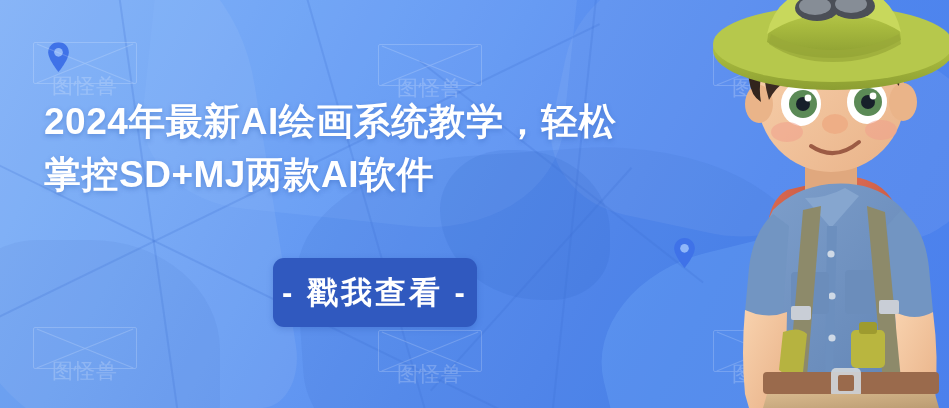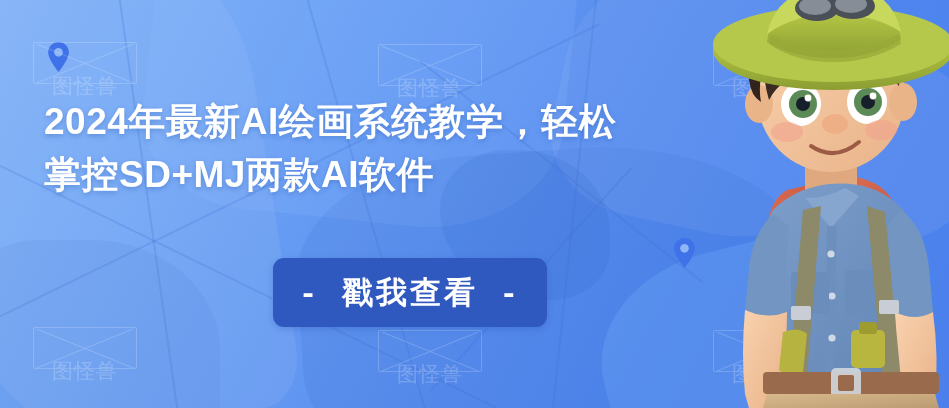--- a/index.html
+++ b/index.html
@@ -81,31 +81,31 @@
     text-align:left;
     text-shadow:0 2px 5px rgba(35,80,170,.35);
     white-space:pre-line;
     font-family:"Liberation Sans","DejaVu Sans",sans-serif;
   }
 
   
   .cta{
     position:absolute;
     left:273px;top:258px;
-    width:274px;height:69px;
+    width:204px;height:69px;
     background:#3059bf;
     border-radius:11px;
     display:flex;align-items:center;justify-content:center;
     color:#ffffff;
     font-size:31px;
     font-weight:600;
     letter-spacing:3px;
     cursor:pointer;
     box-shadow:0 2px 6px rgba(25,60,150,.22);
-    font-family:Liberation Mono, monospace;
+    font-family:Liberation Sans, sans-serif;
   }
 
   
   .wm{
     position:absolute;
     width:104px;height:42px;
     opacity:.22;
     pointer-events:none;
     user-select:none;
   }

